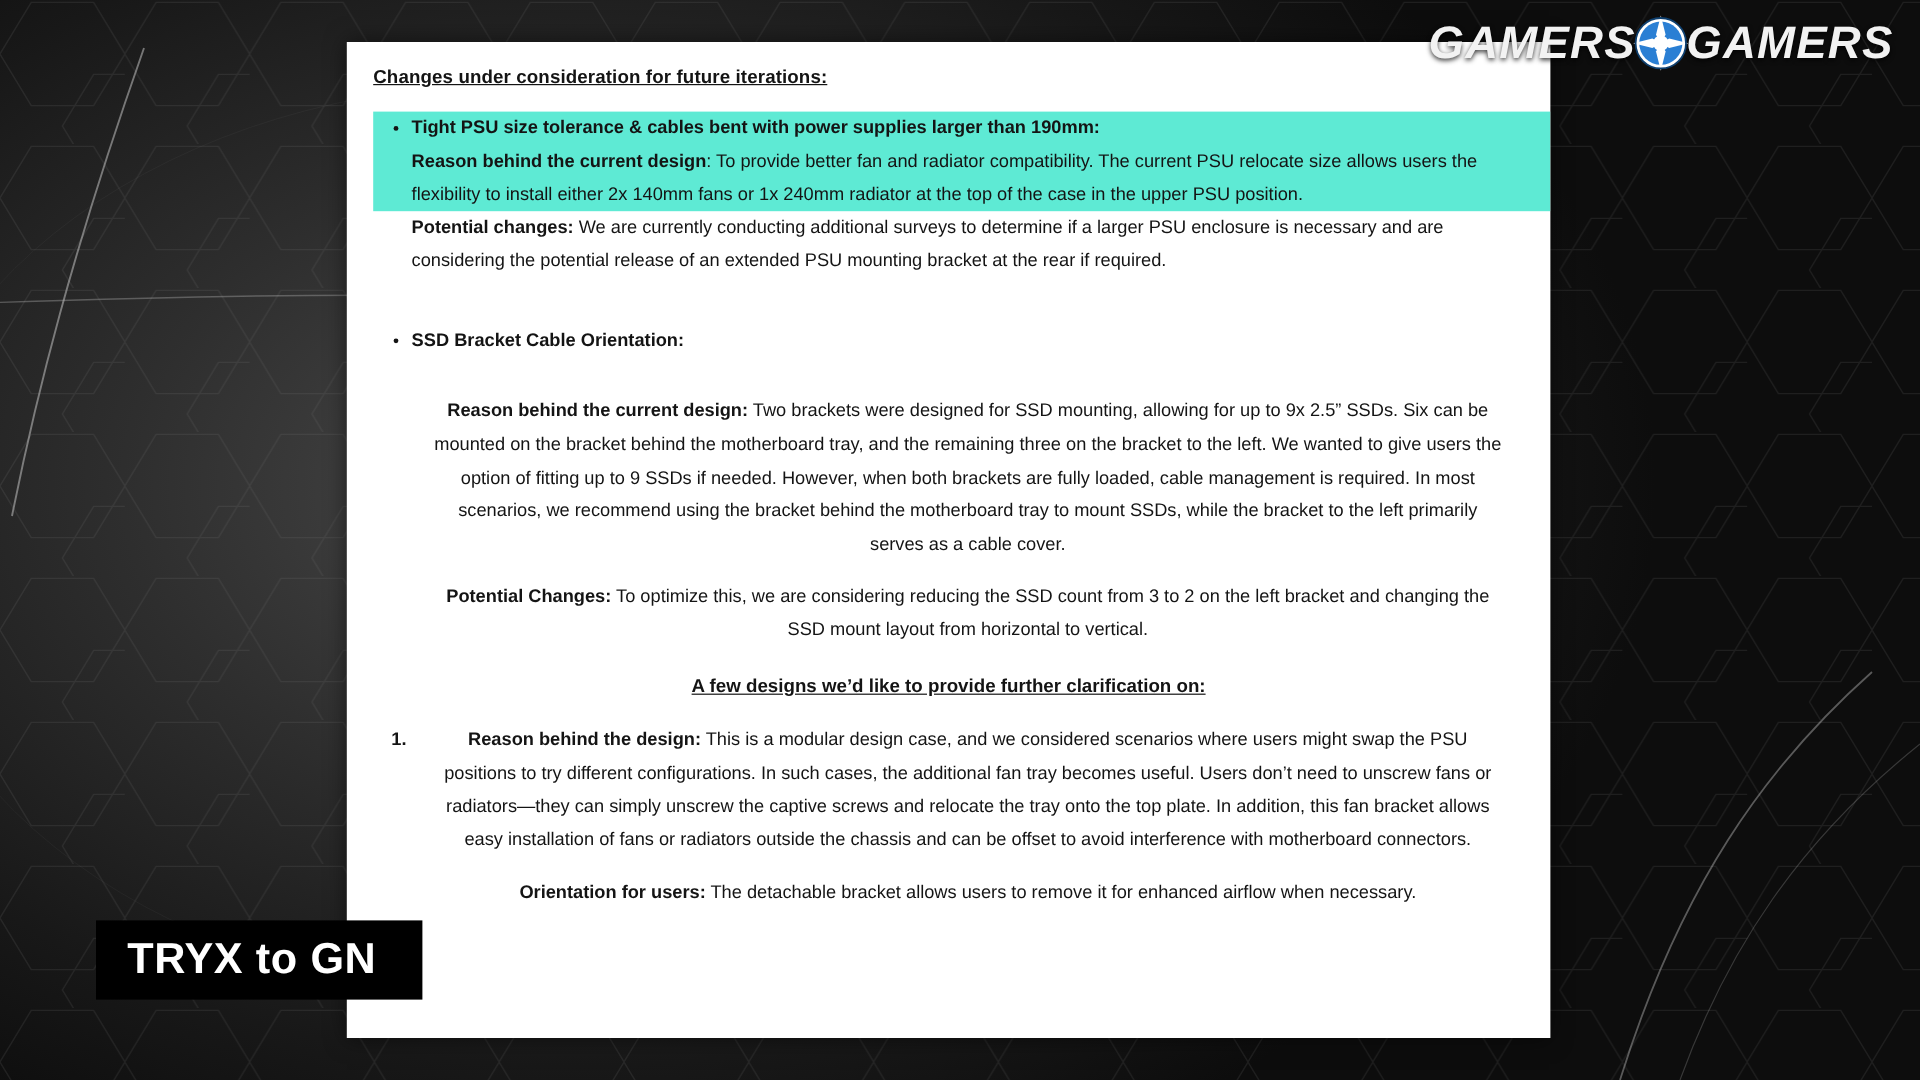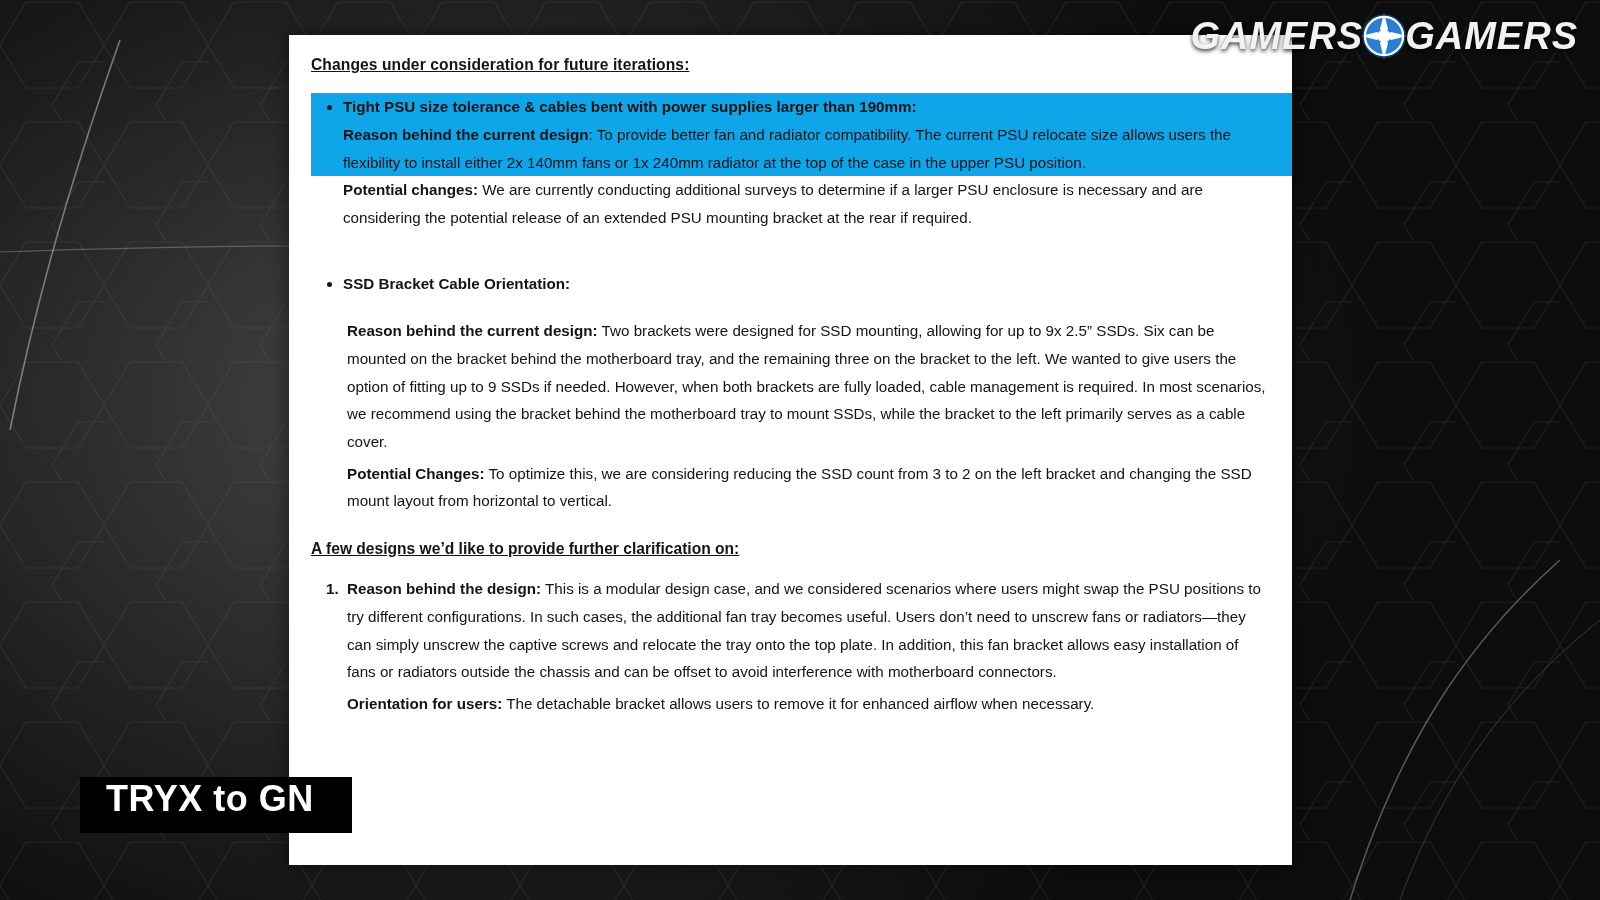--- a/index.html
+++ b/index.html
@@ -57,38 +57,39 @@
     text-decoration: underline;
     font-size: 15.6px;
     margin: 0 0 14px 0;
     letter-spacing: 0.1px;
   }
   .heading2 {
     font-weight: bold;
     text-decoration: underline;
     font-size: 15.6px;
     margin: 20px 0 12px 0;
+    text-align: center;
   }
   ul.bullets, ol.numbered {
     margin: 0;
     padding-left: 32px;
   }
   ul.bullets > li { margin-bottom: 4px; }
   ol.numbered > li { margin-bottom: 2px; }
   li::marker { font-weight: bold; }
   .b { font-weight: bold; }
   .hl-block {
-    background: #0ea5e9;
+    background: #5eead4;
     display: block;
     margin-left: -32px;
     padding-left: 32px;
     margin-right: -22px;
     padding-right: 34px;
   }
-  .para { margin: 4px; }
+  .para { margin: 16px; text-align: center; }
   .spacer-lg { height: 34px; }
   .spacer-md { height: 16px; }
   .bullet-title { font-weight: bold; }
 
   
   #logo {
     position: absolute;
     right: 22px;
     top: 8px;
     display: flex;
@@ -112,21 +113,21 @@
     position: relative;
   }
 
   
   #lower-third {
     position: absolute;
     left: 80px;
     bottom: 67px;
     background: #000000;
     color: #ffffff;
-    padding: 4px 26px 16px 26px;
+    padding: 14px 26px 16px 26px;
     min-width: 220px;
   }
   #lower-third .lt-text {
     font-size: 36px;
     font-weight: bold;
     letter-spacing: 0.5px;
     line-height: 1;
     white-space: nowrap;
   }
 </style>

